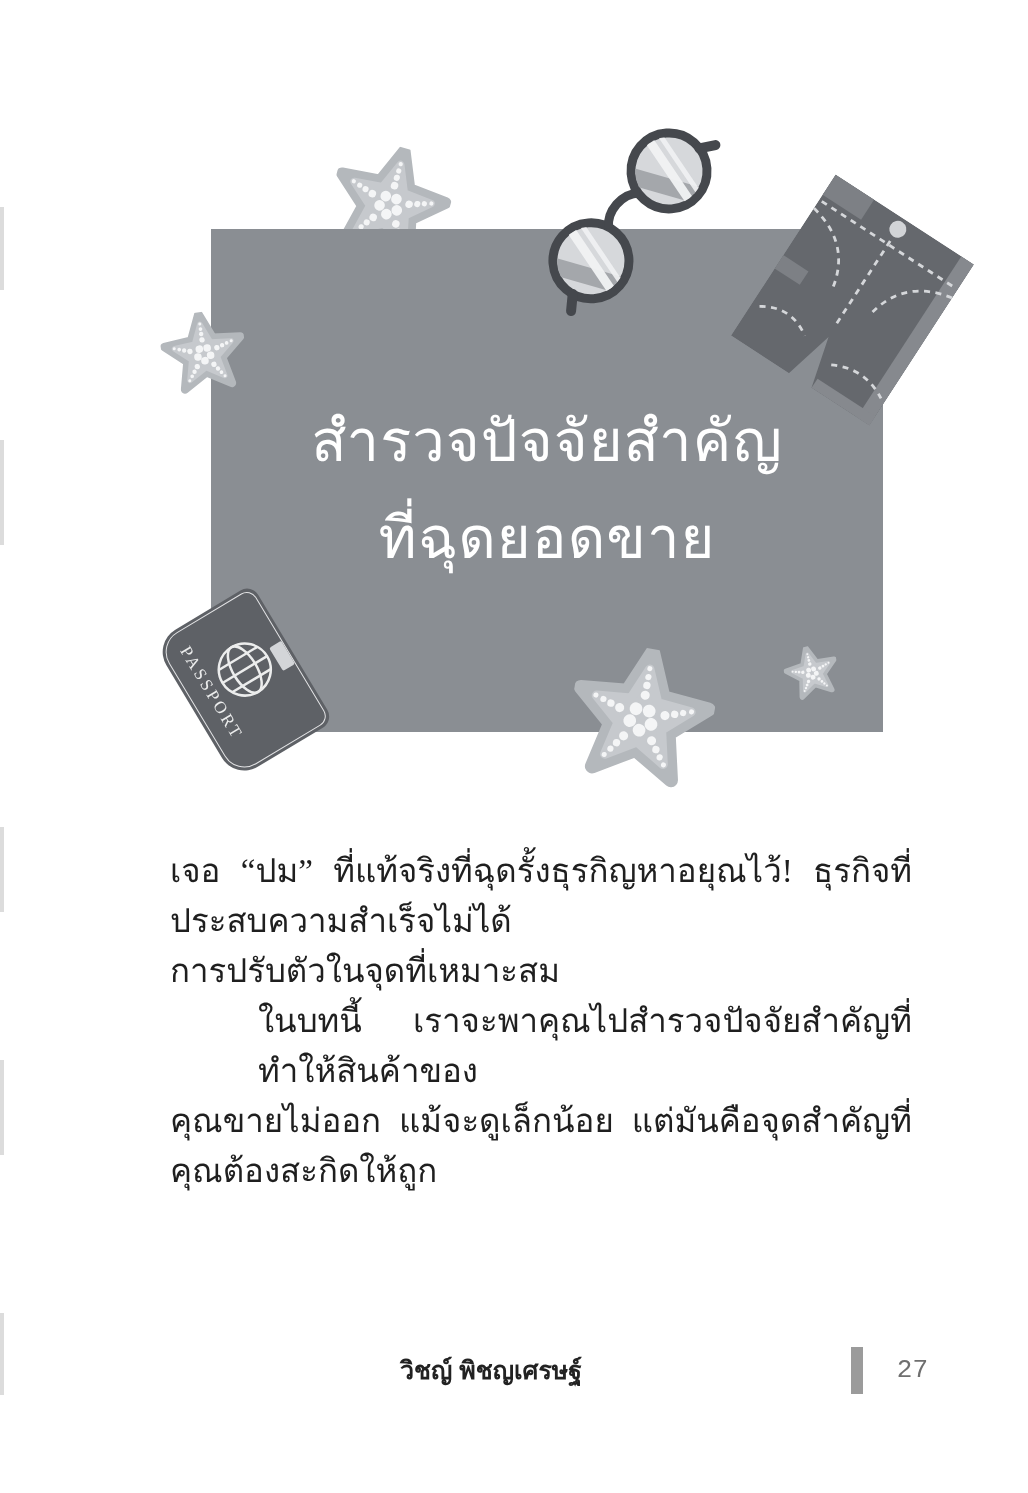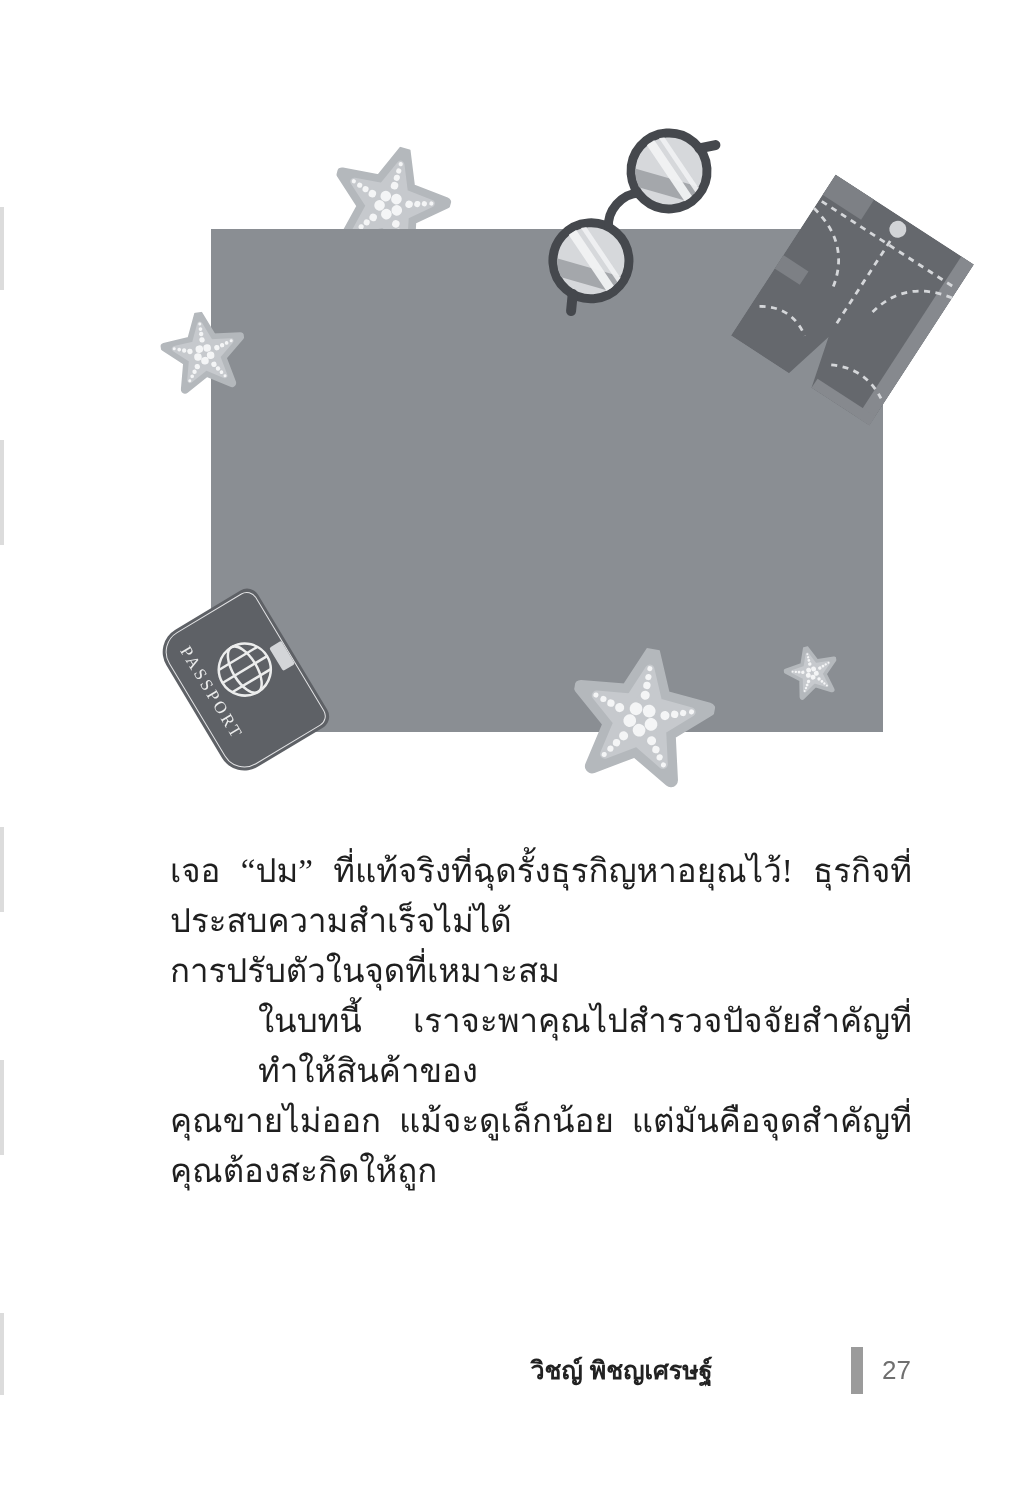--- a/index.html
+++ b/index.html
@@ -40,25 +40,25 @@
 
   
   .body-text{position:absolute;left:170px;top:846px;width:742px;
              font-family:"Liberation Serif",serif;font-size:33px;line-height:50px;color:#1f1f1f;}
   .para .ln{text-align:justify;text-align-last:justify;}
   .para .ln.first{padding-left:88px;}
   .para .ln.last{text-align-last:left;}
   .para.second{}
 
   
-  .footer-author{position:absolute;left:400px;top:1346px;width:443px;text-align:center;
+  .footer-author{position:absolute;left:400px;top:1346px;width:443px;text-align:left;
                  font-size:25px;font-weight:bold;line-height:48px;color:#222222;}
   .footer-bar{position:absolute;left:851px;top:1347px;width:12px;height:47px;background:#9b9b9b;}
-  .footer-num{position:absolute;left:882px;top:1346px;width:46px;text-align:left;
-              font-family:Liberation Sans, sans-serif;font-size:26px;line-height:48px;color:#6f6f6f;}
+  .footer-num{position:absolute;left:882px;top:1346px;width:46px;text-align:right;
+              font-family:Liberation Mono, monospace;font-size:26px;line-height:48px;color:#6f6f6f;}
   svg{display:block;}
   .defs-holder{position:absolute;width:0;height:0;overflow:hidden;}
 </style>
 </head>
 <body>
 
 <div class="page">
 
   <div class="defs-holder">
     <svg width="0" height="0">
@@ -107,20 +107,24 @@
   <div class="edge-mark" style="top:1313px;height:82px;"></div>
 
   <div class="star behind" style="left:330px;top:146px;width:118px;height:118px;transform:rotate(16deg);">
     <svg width="118" height="118" viewBox="0 0 100 100">
         <use href="#starfish"></use>
       </svg>
   </div>
 
   <div class="panel"></div>
 
+  <div class="panel-title">
+    <div>สำรวจปัจจัยสำคัญ</div>
+    <div>ที่ฉุดยอดขาย</div>
+  </div>
 
   <div class="glasses">
     <svg width="232" height="104" viewBox="-6 0 232 104">
       <defs>
         <clipPath id="lensL">
             <circle cx="52" cy="52" r="34"></circle>
           </clipPath>
         <clipPath id="lensR">
             <circle cx="171" cy="52" r="34"></circle>
           </clipPath>

